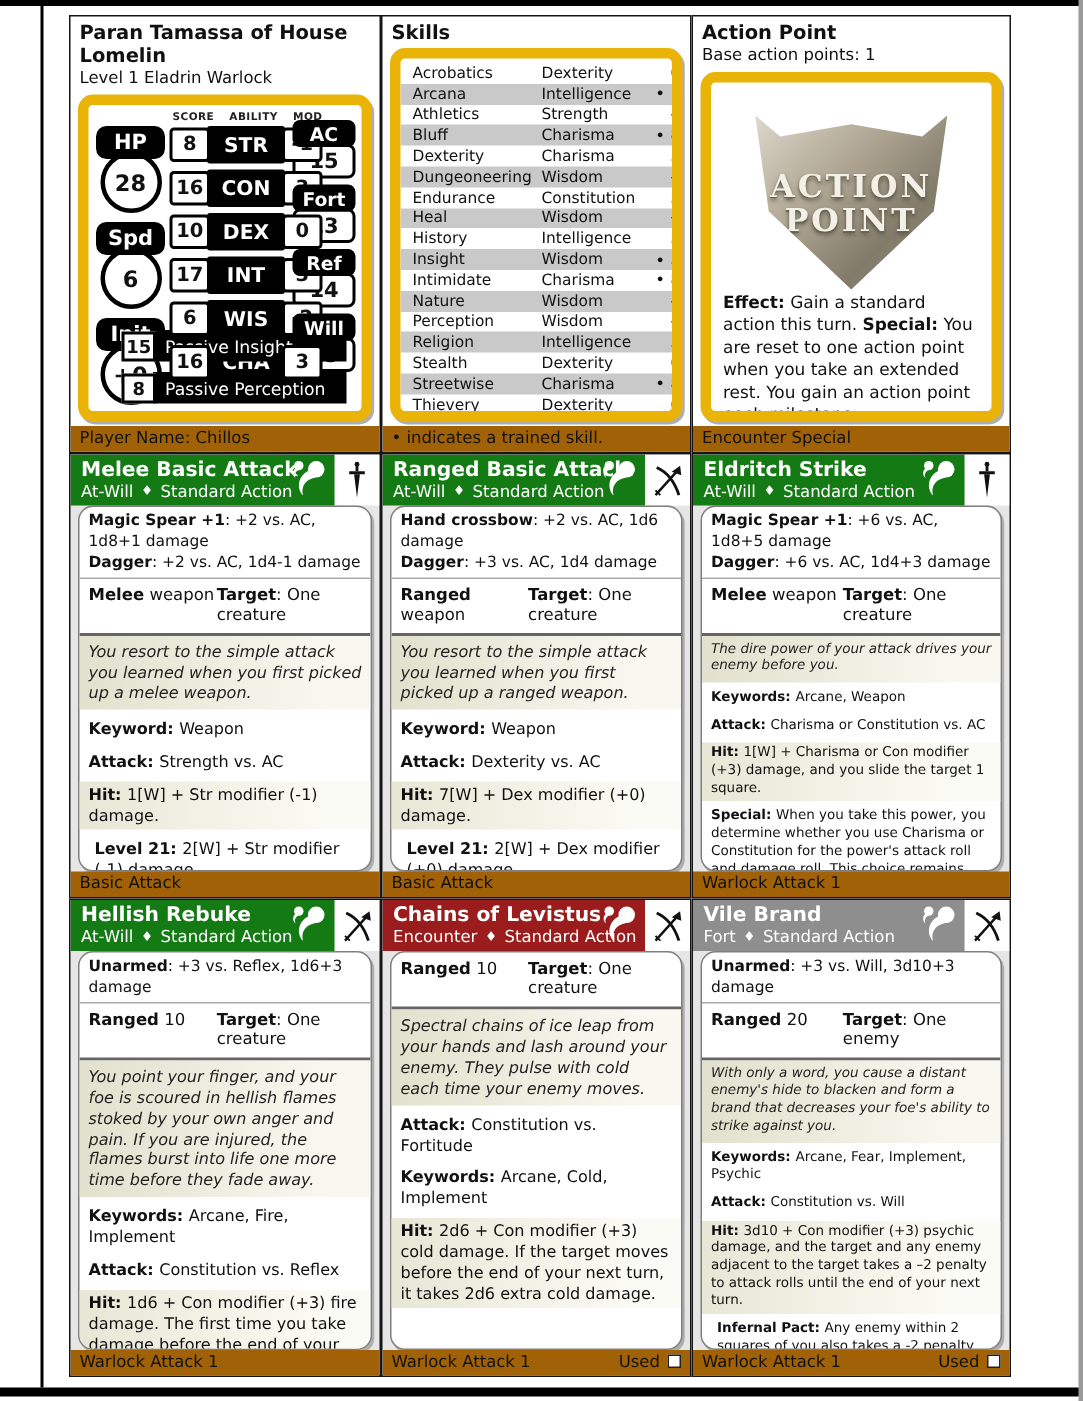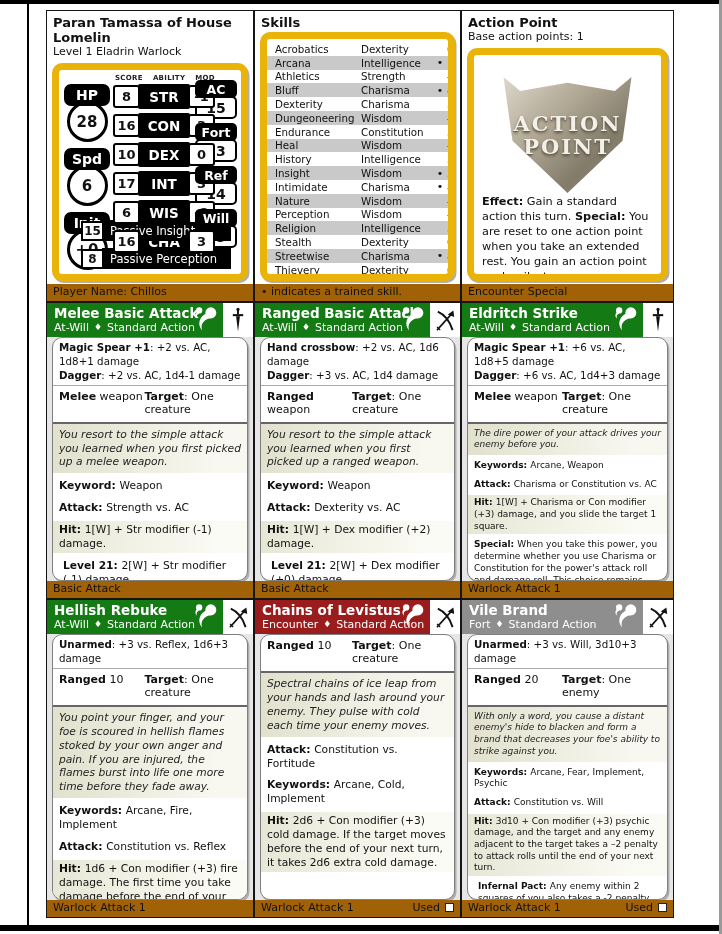--- a/index.html
+++ b/index.html
@@ -417,21 +417,21 @@
           <div class="w-line"><b>Dagger</b><span>: +3 vs. AC, 1d4 damage</span></div>
         </div>
       <div class="rt-row">
         <div class="range"><b class="r-bold">Ranged</b> <span class="r-rest">weapon</span></div>
         <div class="target"><b class="t-label">Target</b><span class="t-rest">: One creature</span></div>
       </div>
       <div class="flavor">You resort to the simple attack you learned when you first picked up a ranged weapon.</div>
       <div class="sections">
           <div class="section-line"><b>Keyword: </b><span>Weapon</span></div>
           <div class="section-line"><b>Attack: </b><span>Dexterity vs. AC</span></div>
-          <div class="section-line shaded"><b>Hit: </b><span>1[W] + Dex modifier (+2) damage.</span></div>
+          <div class="section-line shaded"><b>Hit: </b><span>7[W] + Dex modifier (+0) damage.</span></div>
           <div class="section-line indent"><b>Level 21: </b><span>2[W] + Dex modifier (+0) damage.</span></div>
         </div>
 
     </div>
     <footer class="card-footer">
       <span class="f-text">Basic Attack</span>
 
     </footer>
   </section>
 

